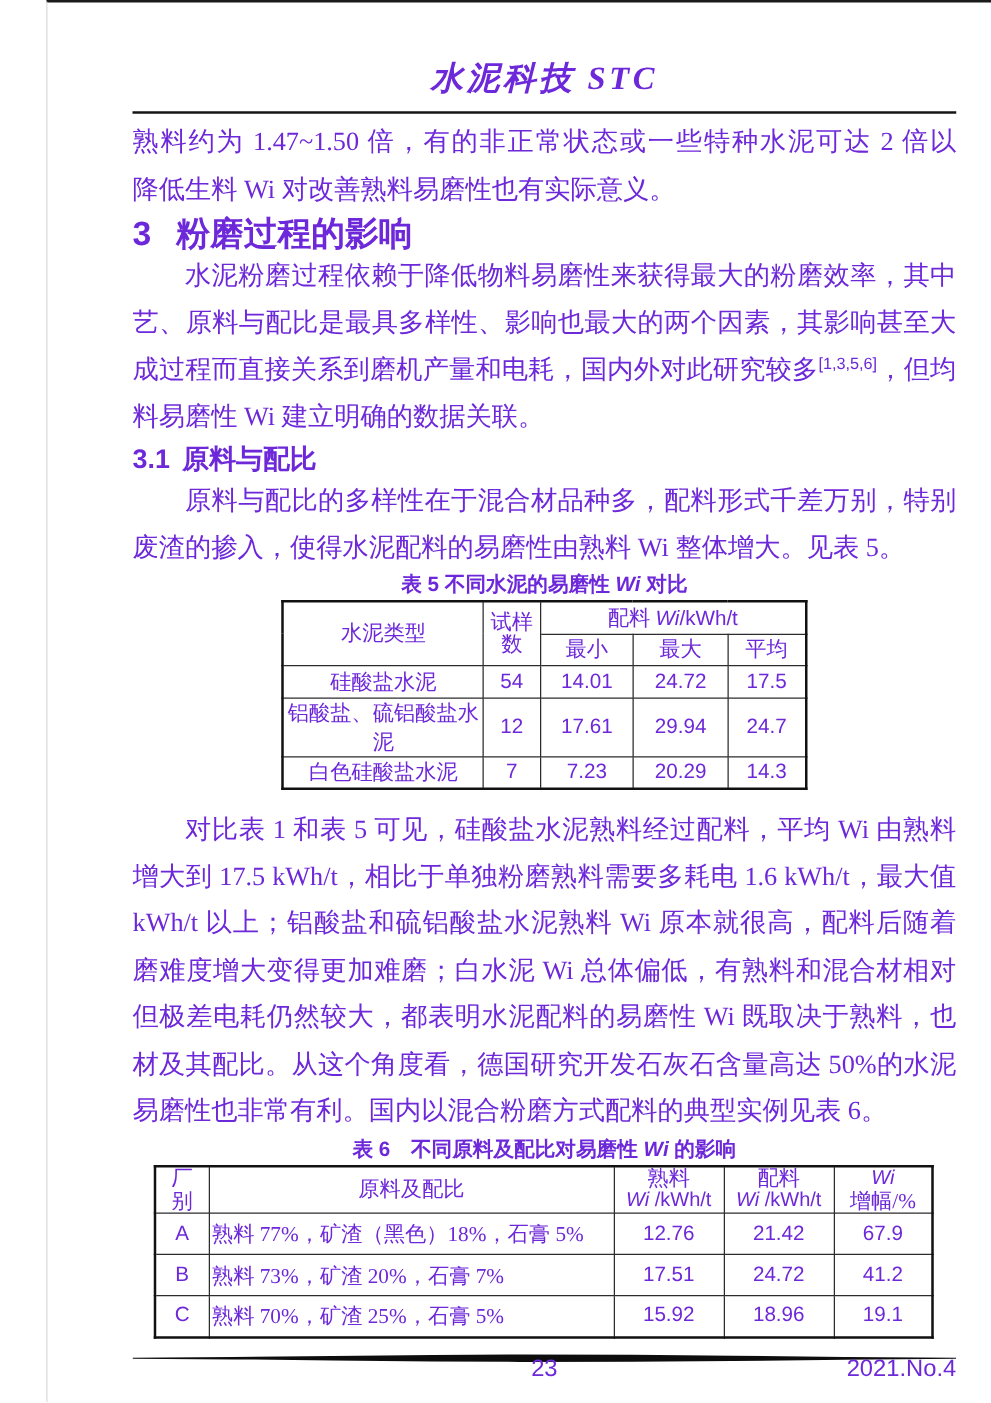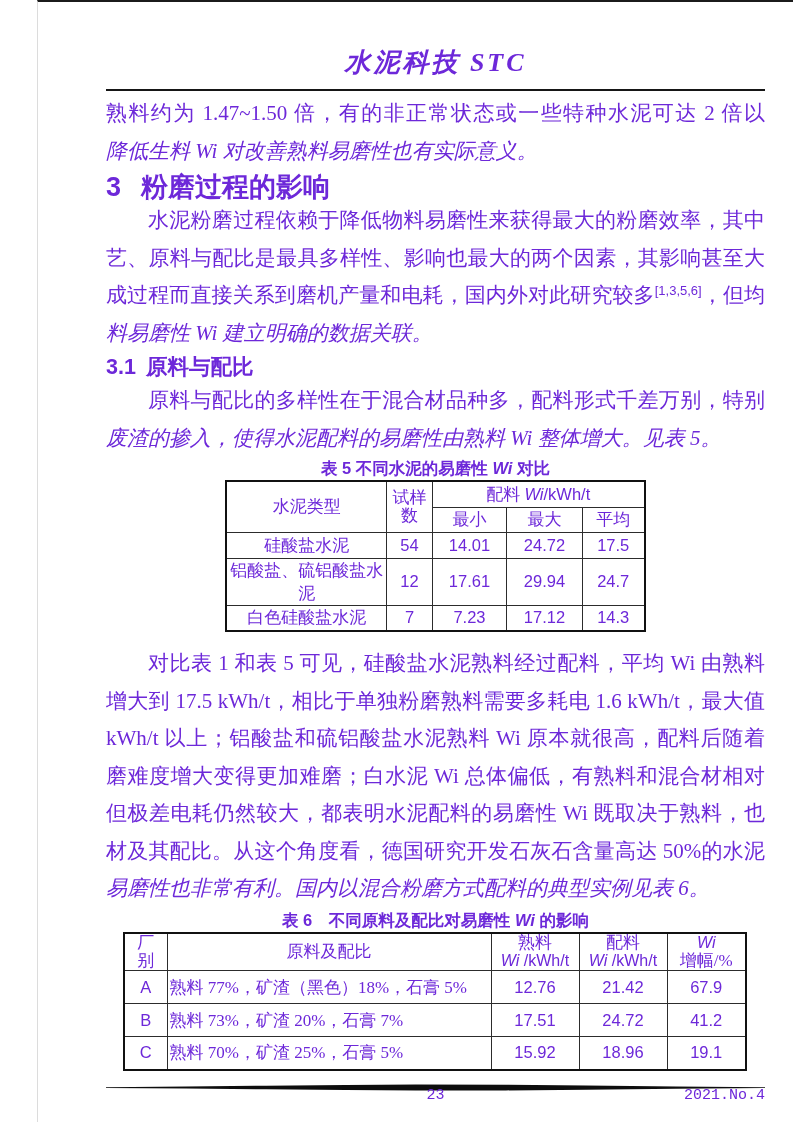--- a/index.html
+++ b/index.html
@@ -14,21 +14,21 @@
   .journal-title {
     margin-top:40px; height:42px; line-height:42px; text-align:center;
     font-style:italic; font-weight:700; font-size:26px; letter-spacing:3px;
   }
   .head-rule { margin-top:5px; border-top:2px solid #161616; height:0; }
 
   .pline {
     font-size:21px; line-height:37.5px; height:37.5px; overflow:hidden;
     text-align:justify; text-align-last:justify;
   }
-  .pline.last { text-align:left; text-align-last:left;font-style:italic; }
+  .pline.last { text-align:left; text-align-last:left; }
   .pline.indent { text-indent:42px; }
   .sup { font-size:13px; vertical-align:7px; line-height:0; font-family:"Liberation Sans", sans-serif; }
 
   .h2 { margin-top:2px; height:30px; line-height:30px;
         font-family:"Liberation Sans", sans-serif; font-weight:700; font-size:27px; }
   .h2 .h-num { margin-right:20px; }
   .h3 { height:30px; line-height:30px;
         font-family:"Liberation Sans", sans-serif; font-weight:700; font-size:21.5px; }
   .h3 .h-num { margin-right:10px; }
 
@@ -48,21 +48,21 @@
   .num { font-family:"Liberation Sans", sans-serif; font-size:16.5px; }
   .unit-line { font-family:"Liberation Sans", sans-serif; font-size:16px; display:block; line-height:18px; }
   .cjk-line { display:block; line-height:18px; }
   .tbl5 tr.hrow1 { height:26px; } .tbl5 tr.hrow2 { height:25px; } .tbl5 tr.drow { height:26px; }
   .tbl6 tr.hrow { height:38px; } .tbl6 tr.drow { height:33px; }
   .tbl6 .mix-cell { text-align:left; padding-left:2px; }
 
   .foot-rule-wrap { margin-top:6px; height:7px; }
   .footer-row {
     position:relative; margin-top:2px; height:20px; line-height:20px;
-    font-family:Liberation Mono, monospace; font-size:15px;
+    font-family:Liberation Sans, sans-serif; font-size:19px;
   }
   .footer-page { text-align:center; }
   .footer-issue { position:absolute; right:0; top:0; }
 
   .sp4 { margin-top:13px; }
   .cap6 { margin-top:1px; }
   .p1 { margin-top:4px; }
   .cap5 { margin-top:0; }
 </style>
 </head>
@@ -136,21 +136,21 @@
         <td>铝酸盐、硫铝酸盐水泥</td>
         <td class="num">12</td>
         <td class="num">17.61</td>
         <td class="num">29.94</td>
         <td class="num">24.7</td>
       </tr>
       <tr class="drow">
         <td>白色硅酸盐水泥</td>
         <td class="num">7</td>
         <td class="num">7.23</td>
-        <td class="num">17.12</td>
+        <td class="num">20.29</td>
         <td class="num">14.3</td>
       </tr>
     </tbody>
       </table>
 
     <div class="sp4">
       <div class="pline indent">对比表 1 和表 5 可见，硅酸盐水泥熟料经过配料，平均 Wi 由熟料的 15.9 kWh/t</div>
       <div class="pline">增大到 17.5 kWh/t，相比于单独粉磨熟料需要多耗电 1.6 kWh/t，最大值可达 5.4</div>
       <div class="pline">kWh/t 以上；铝酸盐和硫铝酸盐水泥熟料 Wi 原本就很高，配料后随着混合材的粉</div>
       <div class="pline">磨难度增大变得更加难磨；白水泥 Wi 总体偏低，有熟料和混合材相对易磨的一面，</div>

